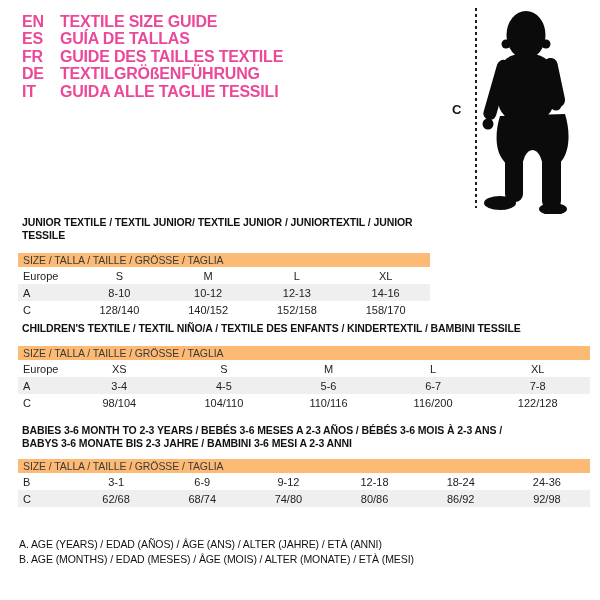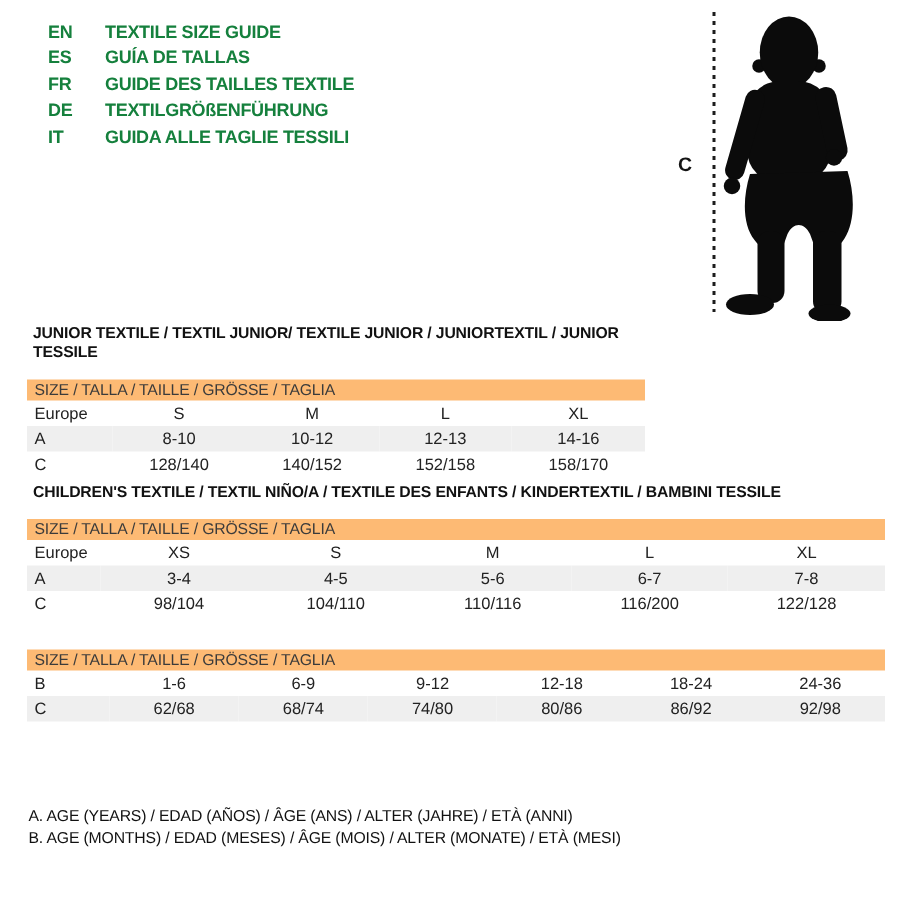--- a/index.html
+++ b/index.html
@@ -5,21 +5,21 @@
   html,body{margin:0;padding:0;}
   body{
     width:600px;height:600px;background:#ffffff;
     font-family:"Liberation Sans",sans-serif;
     -webkit-font-smoothing:antialiased;
   }
   .canvas{position:relative;width:600px;height:600px;overflow:hidden;background:#fff;}
 
   
   .langs{position:absolute;left:22px;top:13px;}
-  .lang-row{display:flex;line-height:17.4px;font-weight:bold;font-size:12px;letter-spacing:-0.2px;color:#15803d;margin-left:10px;}
+  .lang-row{display:flex;line-height:17.4px;font-weight:bold;font-size:16px;letter-spacing:-0.2px;color:#ec4899;}
   .lang-code{width:38px;flex:0 0 38px;}
 
   
   .figure{position:absolute;left:452px;top:4px;width:146px;height:212px;}
   .dash-line{
     position:absolute;left:23px;top:4px;width:2px;height:200px;
     background:repeating-linear-gradient(to bottom,#1c1c1c 0 3px,transparent 3px 6px);
   }
   .c-label{position:absolute;left:0px;top:98px;font-weight:bold;font-size:13px;color:#141414;}
   .figure svg{position:absolute;left:28px;top:0;}
@@ -154,26 +154,30 @@
             <td>104/110</td>
             <td>110/116</td>
             <td>116/200</td>
             <td>122/128</td>
           </tr>
         </tbody>
       </table>
   </div>
 
   <div class="tbl" id="t2">
+    <div class="tbl-title">
+        <div>BABIES 3-6 MONTH TO 2-3 YEARS / BEBÉS 3-6 MESES A 2-3 AÑOS / BÉBÉS 3-6 MOIS À 2-3 ANS /</div>
+        <div>BABYS 3-6 MONATE BIS 2-3 JAHRE / BAMBINI 3-6 MESI A 2-3 ANNI</div>
+      </div>
     <div class="size-bar">SIZE / TALLA / TAILLE / GRÖSSE / TAGLIA</div>
     <table>
         <tbody>
           <tr>
             <td class="lbl">B</td>
-            <td>1-6</td>
+            <td>3-1</td>
             <td>6-9</td>
             <td>9-12</td>
             <td>12-18</td>
             <td>18-24</td>
             <td>24-36</td>
           </tr>
           <tr>
             <td class="lbl">C</td>
             <td>62/68</td>
             <td>68/74</td>

